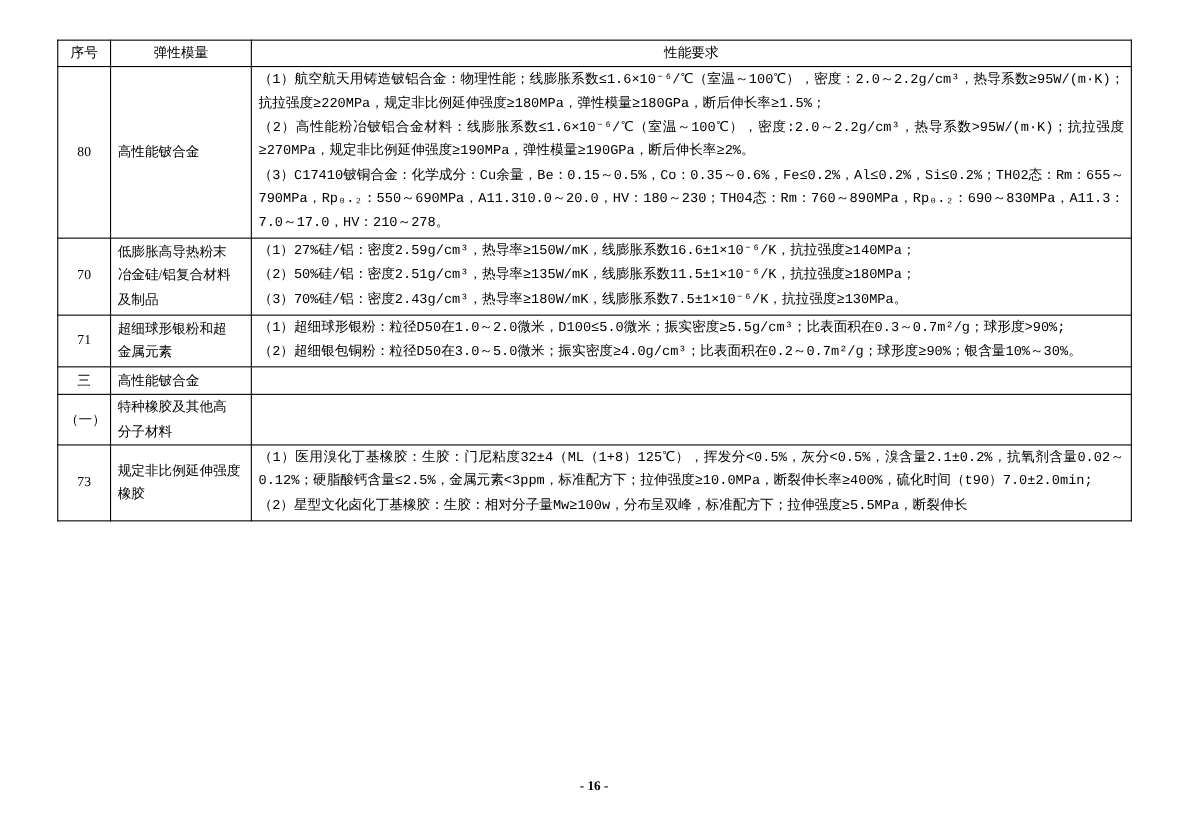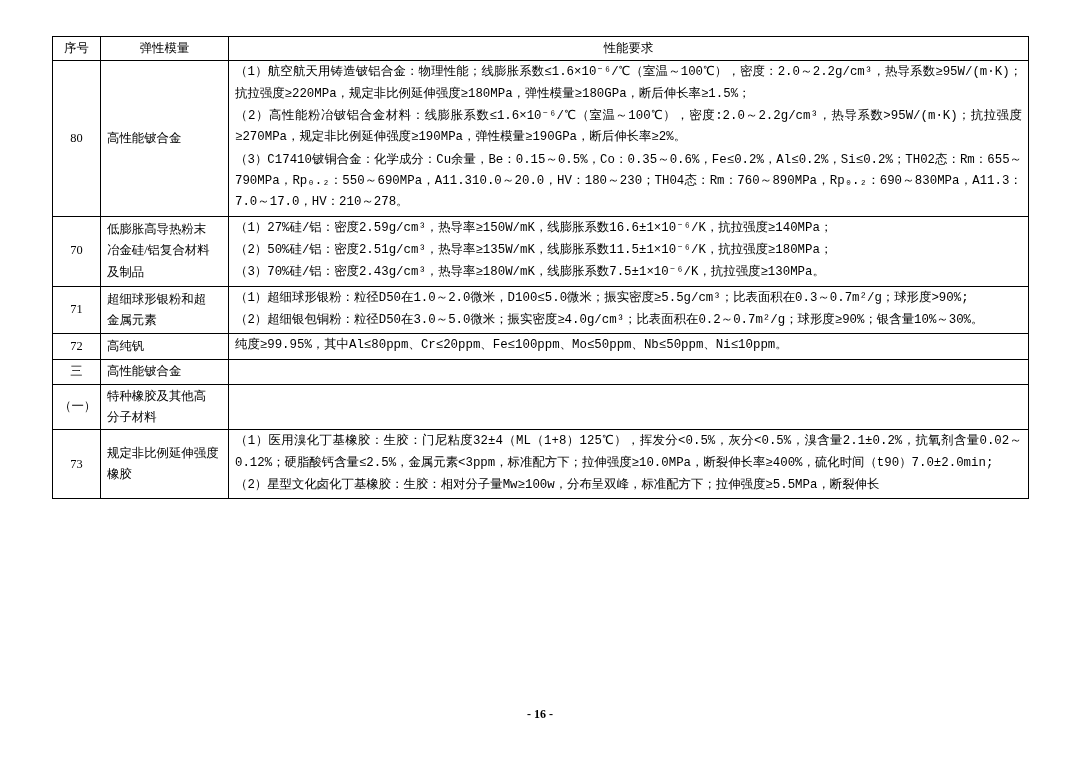--- a/index.html
+++ b/index.html
@@ -134,31 +134,20 @@
             <span>超细球形银粉和超</span>
             <span>金属元素</span>
           </div>
         </td>
         <td class="cell-req">
           <p>（1）超细球形银粉：粒径D50在1.0～2.0微米，D100≤5.0微米；振实密度≥5.5g/cm³；比表面积在0.3～0.7m²/g；球形度&gt;90%;</p>
           <p>（2）超细银包铜粉：粒径D50在3.0～5.0微米；振实密度≥4.0g/cm³；比表面积在0.2～0.7m²/g；球形度≥90%；银含量10%～30%。</p>
         </td>
       </tr>
 
-      <tr>
-        <td class="cell-center">72</td>
-        <td class="cell-name">
-          <div class="name-lines">
-            <span>高纯钒</span>
-          </div>
-        </td>
-        <td class="cell-req">
-          <p>纯度≥99.95%，其中Al≤80ppm、Cr≤20ppm、Fe≤100ppm、Mo≤50ppm、Nb≤50ppm、Ni≤10ppm。</p>
-        </td>
-      </tr>
 
       <tr>
         <td class="cell-center">三</td>
         <td class="cell-name">
           <div class="name-lines">
             <span>高性能铍合金</span>
           </div>
         </td>
         <td class="cell-req empty-cell"></td>
       </tr>

